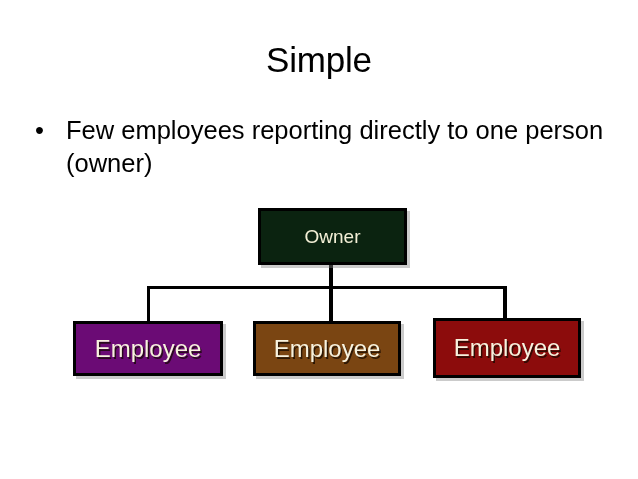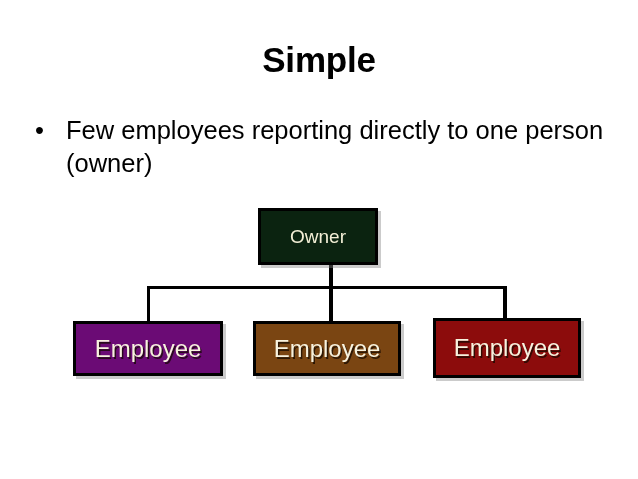--- a/index.html
+++ b/index.html
@@ -21,21 +21,21 @@
   
   #slide-title {
     position: absolute;
     left: 0;
     top: 40px;
     width: 638px;
     text-align: center;
     font-size: 35px;
     line-height: 40px;
     color: #000000;
-    font-weight: bold;
+    font-weight: normal;
     letter-spacing: -0.2px;
   }
 
   
   #bullet-list {
     position: absolute;
     left: 26px;
     top: 114px;
     width: 580px;
   }
@@ -78,21 +78,21 @@
     color: #F7F2DE;
     white-space: nowrap;
   }
   .node-label.shadowed {
     text-shadow: 1.5px 1.5px 0 rgba(20,10,0,0.75);
   }
 
   #node-owner {
     left: 258px;
     top: 208px;
-    width: 120px;
+    width: 149px;
     height: 57px;
     background: #0B2310;
     border-width: 3px;
   }
   #node-owner .node-label {
     font-size: 19px;
     color: #F3EFD6;
   }
 
   #node-employee-1 {

